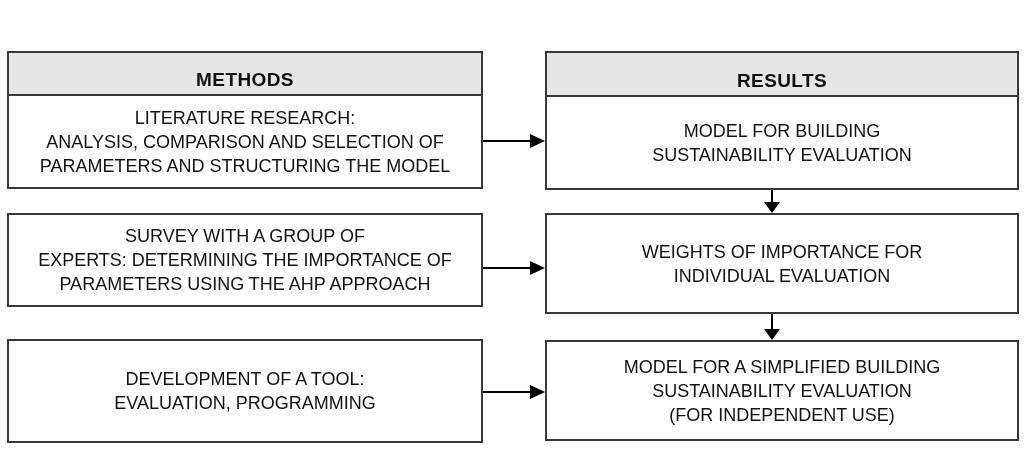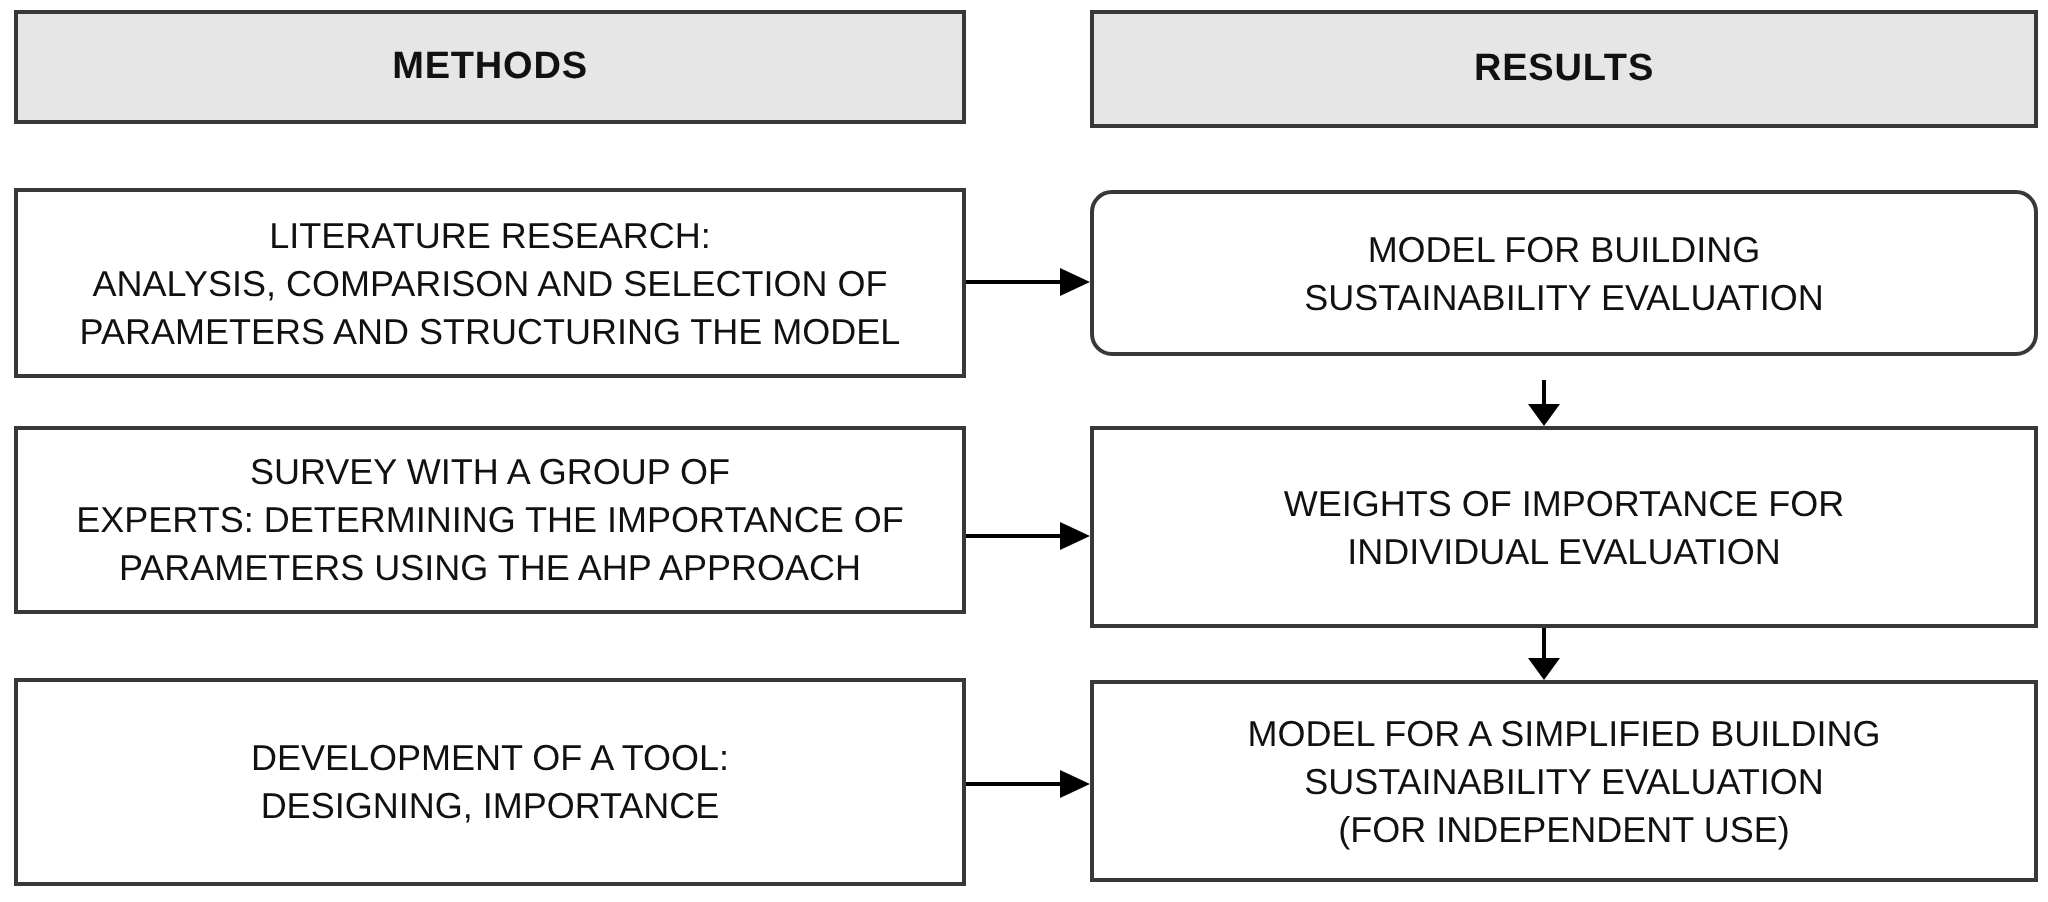--- a/index.html
+++ b/index.html
@@ -26,37 +26,38 @@
     justify-content: center;
     text-align: center;
   }
   .box .txt {
     white-space: pre-line;
     font-size: 18px;
     line-height: 24px;
   }
   .header {
     background: var(--header-fill, #e6e6e6);
+    margin-top: 46px;
   }
   .header .txt {
     font-weight: bold;
     font-size: 19px;
     letter-spacing: 0.4px;
     white-space: nowrap;
   }
   
   .methods-col { left: 7px;   width: 476px; }
   .results-col { left: 545px; width: 474px; }
 
   .methods-header { top: 5px;   height: 57px; }
   .results-header { top: 5px;   height: 59px; }
   .m1 { top: 94px;  height: 95px;  }
   .m2 { top: 213px; height: 94px;  }
   .m3 { top: 339px; height: 104px; }
-  .r1 { top: 95px;  height: 83px; border-radius: 11px;  }
+  .r1 { top: 95px;  height: 95px;  }
   .r2 { top: 213px; height: 101px; }
   .r3 { top: 340px; height: 101px; }
 
   
   .h-arrow { position: absolute; left: 483px; width: 62px; height: 14px; }
   .ha1 { top: 134px; }
   .ha2 { top: 261px; }
   .ha3 { top: 385px; }
   .h-line {
     position: absolute; left: 0; top: 6px;
@@ -105,21 +106,21 @@
 ANALYSIS, COMPARISON AND SELECTION OF
 PARAMETERS AND STRUCTURING THE MODEL</span>
   </div>
   <div class="box methods-col m2">
     <span class="txt">SURVEY WITH A GROUP OF
 EXPERTS: DETERMINING THE IMPORTANCE OF
 PARAMETERS USING THE AHP APPROACH</span>
   </div>
   <div class="box methods-col m3">
     <span class="txt">DEVELOPMENT OF A TOOL:
-DESIGNING, IMPORTANCE</span>
+EVALUATION, PROGRAMMING</span>
   </div>
 
   <div class="box results-col r1">
     <span class="txt">MODEL FOR BUILDING
 SUSTAINABILITY EVALUATION</span>
   </div>
   <div class="box results-col r2">
     <span class="txt">WEIGHTS OF IMPORTANCE FOR
 INDIVIDUAL EVALUATION</span>
   </div>

